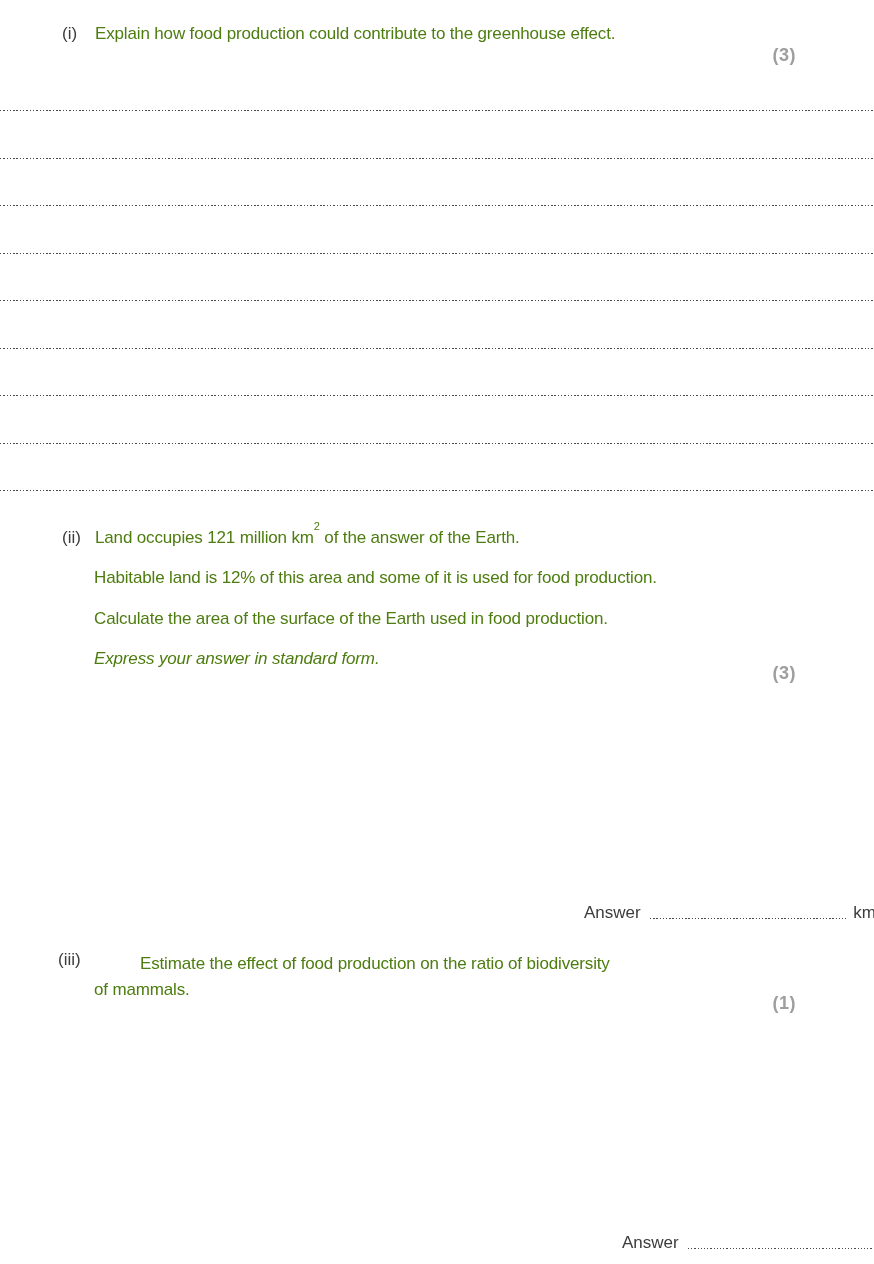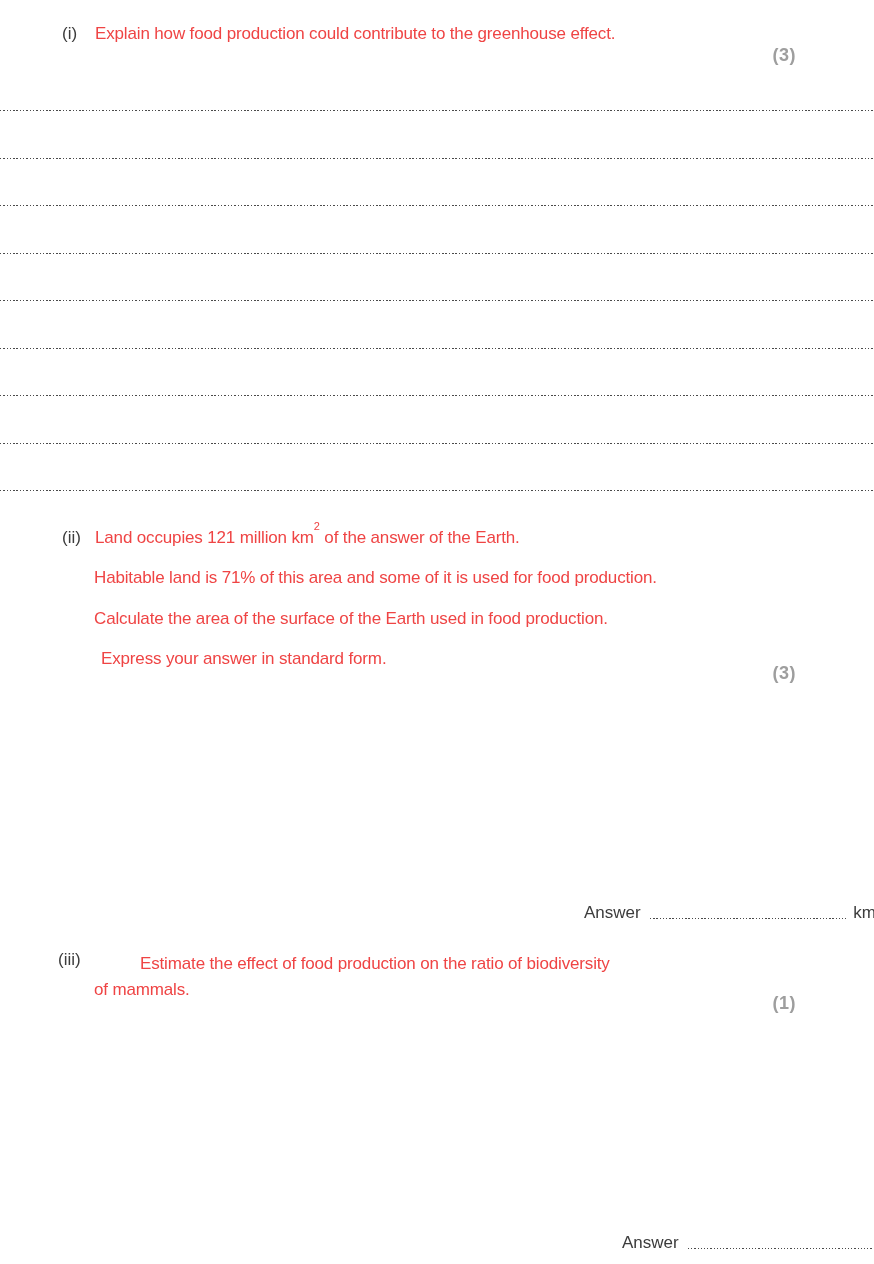--- a/index.html
+++ b/index.html
@@ -18,21 +18,21 @@
     font-size: 17px;
     line-height: 21px;
     color: #3c3c3c;
     white-space: nowrap;
   }
   .q-text {
     position: absolute;
     font-size: 17px;
     line-height: 21px;
     letter-spacing: -0.15px;
-    color: #ef4444;
+    color: #4d7c0f;
     white-space: nowrap;
   }
   .marks {
     position: absolute;
     right: 78px;
     font-size: 18px;
     font-weight: bold;
     color: #9e9e9e;
     letter-spacing: 0.5px;
   }
@@ -83,23 +83,23 @@
   <div class="dotline" style="top:204px;"></div>
   <div class="dotline" style="top:252px;"></div>
   <div class="dotline" style="top:299px;"></div>
   <div class="dotline" style="top:347px;"></div>
   <div class="dotline" style="top:394px;"></div>
   <div class="dotline" style="top:442px;"></div>
   <div class="dotline" style="top:489px;"></div>
 
   <span class="q-label" style="left:62px; top:527px;text-align:right;">(ii)</span>
   <span class="q-text nowrap" style="left:95px; top:527px;"><span>Land occupies 121 million km</span><sup class="sq">2</sup><span> of the answer of the Earth.</span></span>
-  <span class="q-text" style="left:94px; top:567px;">Habitable land is 71% of this area and some of it is used for food production.</span>
+  <span class="q-text" style="left:94px; top:567px;">Habitable land is 12% of this area and some of it is used for food production.</span>
   <span class="q-text" style="left:94px; top:608px;text-align:right;">Calculate the area of the surface of the Earth used in food production.</span>
-  <span class="q-text" style="left:101px; top:648px;">Express your answer in standard form.</span>
+  <span class="q-text" style="left:94px; top:648px;font-style:italic;">Express your answer in standard form.</span>
   <span class="marks" style="top:663px;">(3)</span>
 
   <div class="answer-row" style="left:568px; top:902px; width:298px;">
     <span>Answer</span>
     <span class="dots"></span>
     <span class="nowrap"><span>km</span><sup class="sq">2</sup></span>
   </div>
 
   <span class="q-label" style="left:58px; top:931px;margin-top:18px;">(iii)</span>
   <span class="q-text" style="left:92px; top:953px;margin-left:48px;">Estimate the effect of food production on the ratio of biodiversity</span>

